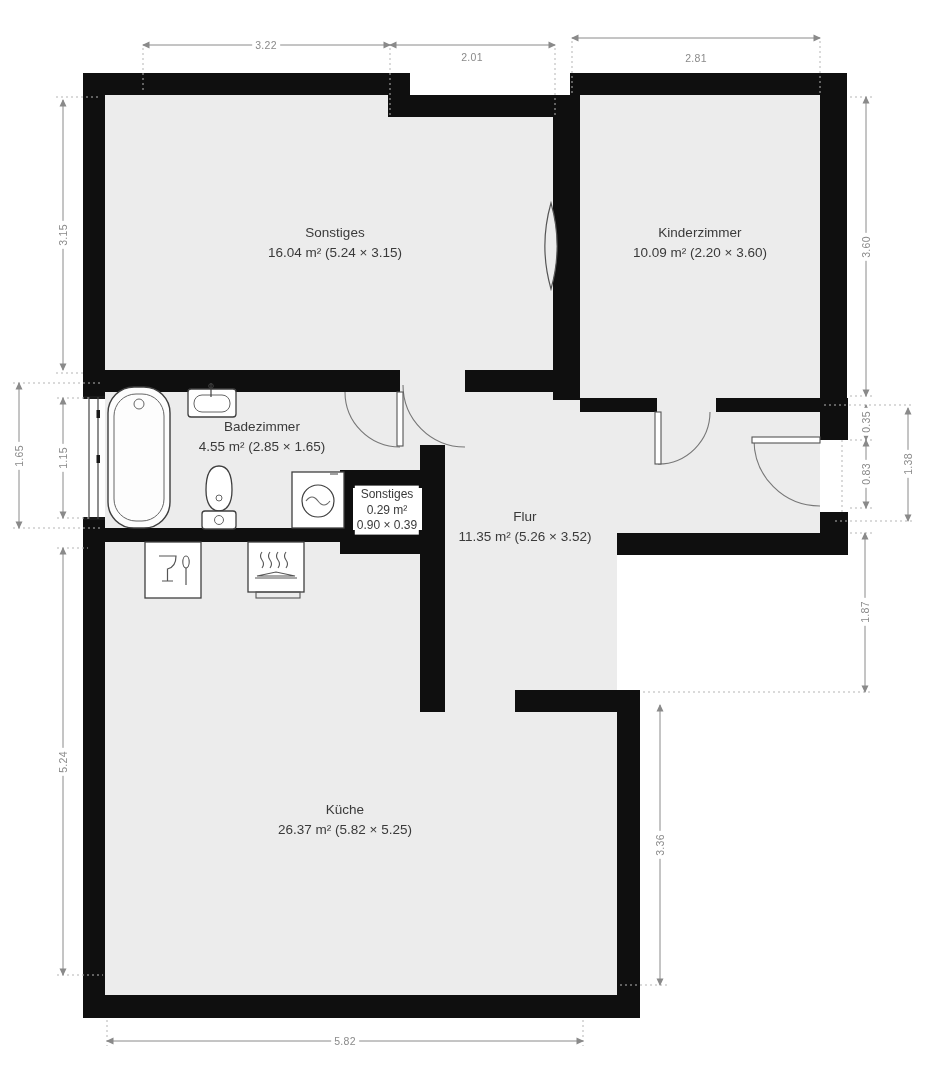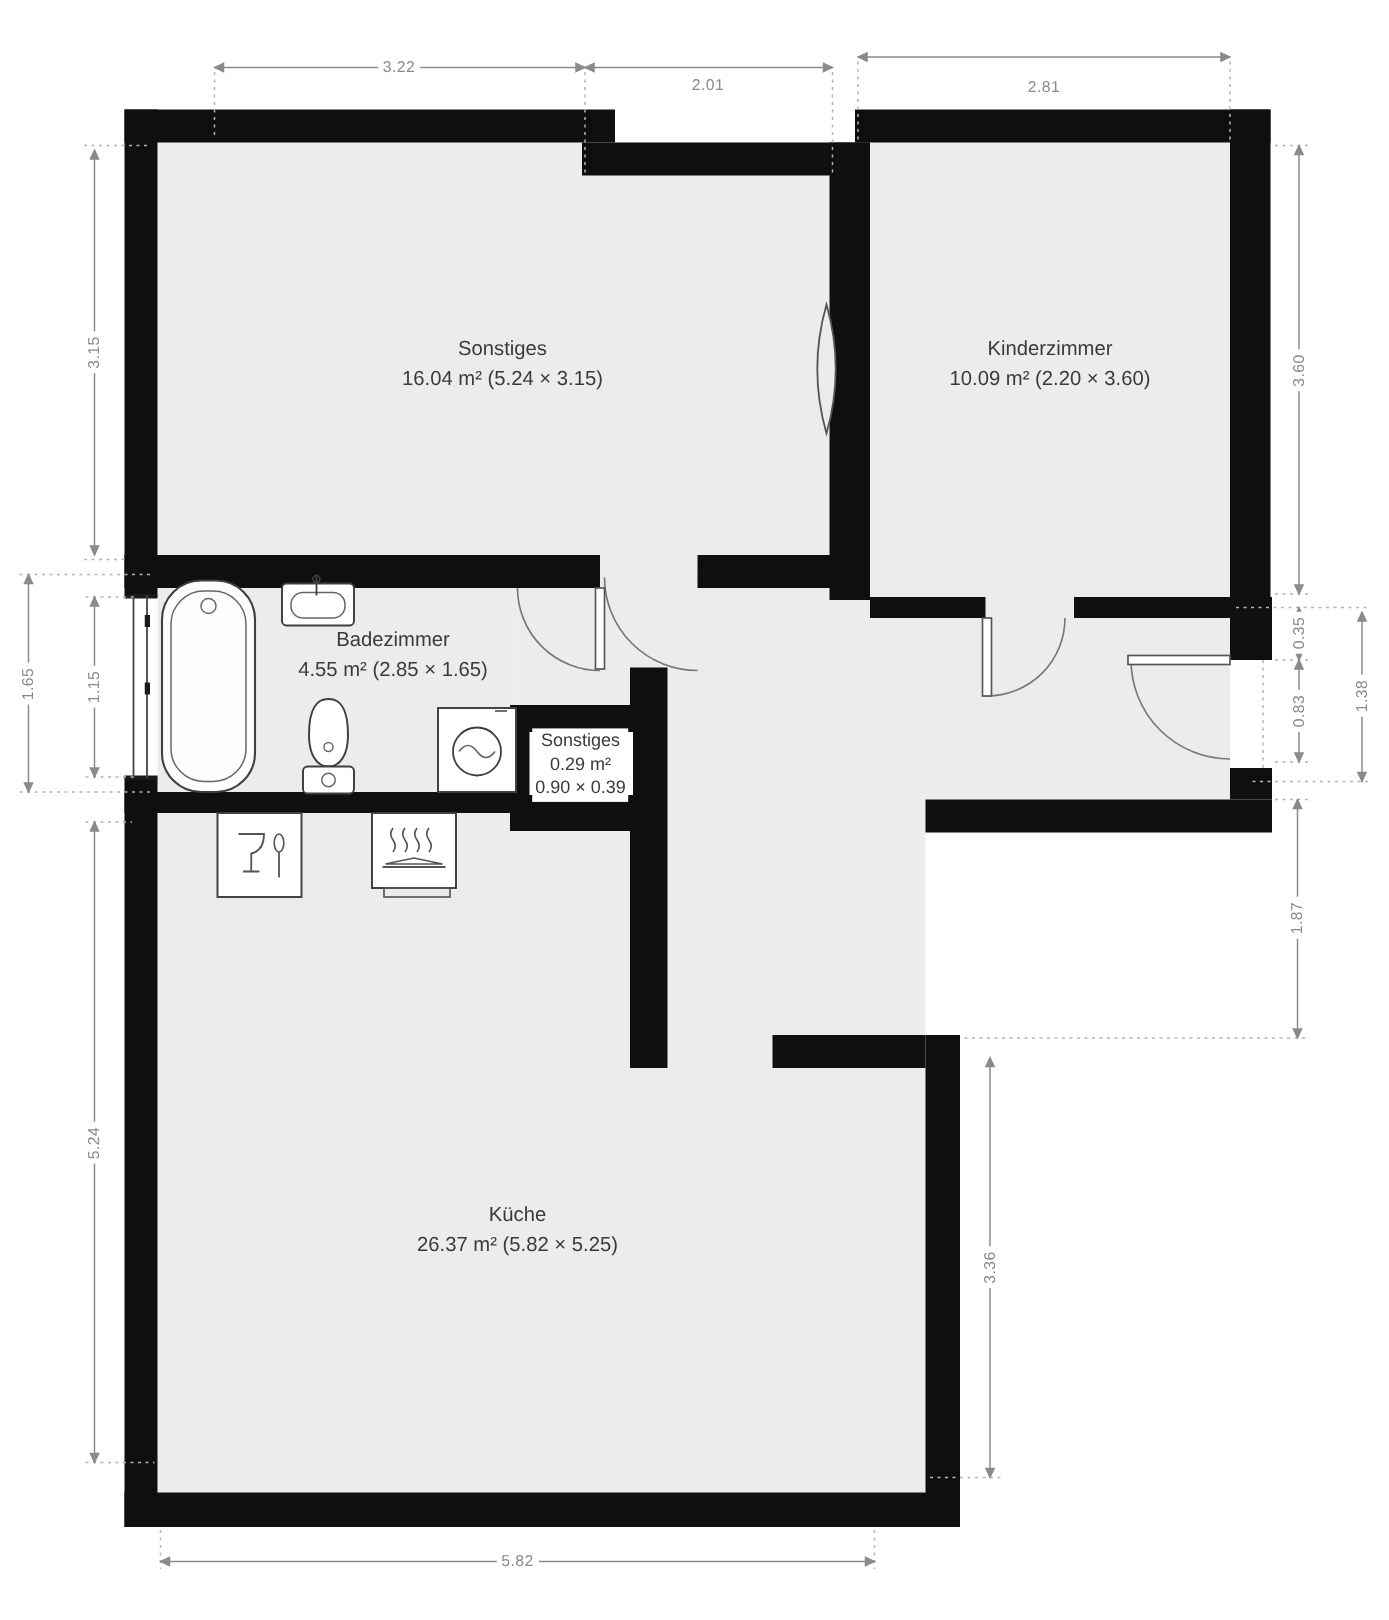--- a/index.html
+++ b/index.html
@@ -208,18 +208,22 @@
   </div>
   <div class="roomlabel" style="left:262px;top:437px;">
     <div>Badezimmer</div>
     <div>4.55 m² (2.85 × 1.65)</div>
   </div>
   <div class="roomlabel small" style="left:387px;top:510px;">
     <div>Sonstiges</div>
     <div>0.29 m²</div>
     <div>0.90 × 0.39</div>
   </div>
+  <div class="roomlabel" style="left:525px;top:527px;">
+    <div>Flur</div>
+    <div>11.35 m² (5.26 × 3.52)</div>
+  </div>
   <div class="roomlabel" style="left:345px;top:820px;">
     <div>Küche</div>
     <div>26.37 m² (5.82 × 5.25)</div>
   </div>
 
 </div>
 
 </body></html>

